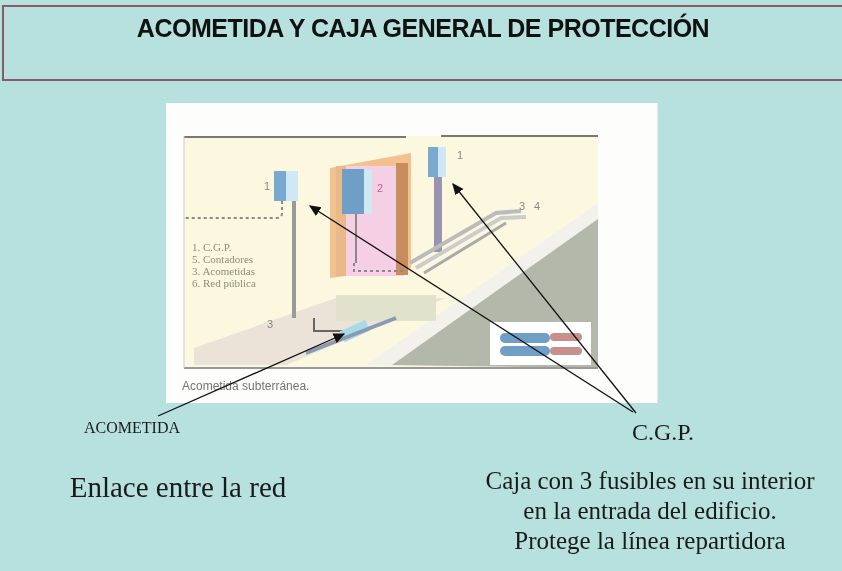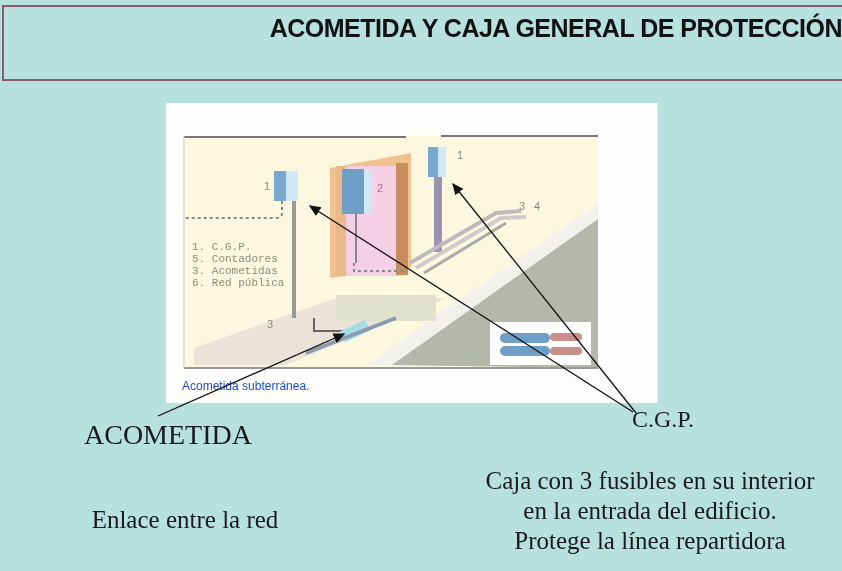--- a/index.html
+++ b/index.html
@@ -10,47 +10,47 @@
   }
   .title-box {
     position:absolute; left:2px; top:5px; width:842px; height:76px;
     border:2px solid #8a5a66; box-sizing:border-box;
     background:#b7e1de;
     text-align:center;
   }
   .title-line {
     font-family:"Liberation Sans", sans-serif;
     font-weight:bold; color:#111;
-    font-size:25px; line-height:33px; letter-spacing:-0.5px;text-align:right;
+    font-size:25px; line-height:33px; letter-spacing:-0.5px;
   }
   .title-line.l1 { margin-top:5px; }
   .title-line.l2 { }
 
   .figure-frame {
     position:absolute; left:166px; top:103px; width:491px; height:300px;
     background:#fdfdfb; border-right:1px solid #e8e8f0;
   }
   .figure-caption {
     position:absolute; left:16px; top:276px;
-    font-family:"Liberation Sans", sans-serif; font-size:12px; color:#1d4ed8;
+    font-family:"Liberation Sans", sans-serif; font-size:12px; color:#737373;
   }
   .legend {
     position:absolute; left:26px; top:138px;
-    font-family:Liberation Mono, monospace; font-size:11px; color:#8e8e7a; line-height:12px;
+    font-family:Liberation Serif, serif; font-size:11px; color:#8e8e7a; line-height:12px;
   }
   .num-label {
     position:absolute; font-family:"Liberation Sans", sans-serif; font-size:11px; color:#888;
   }
 
   .label {
     position:absolute; color:#1a1a1a; text-align:center; white-space:nowrap;
   }
-  .label.acometida-title { left:84px; top:419px; font-size:28px; }
-  .label.cgp-title { left:632px; top:406px; font-size:24px; }
-  .label.acometida-desc { left:55px; top:473px; width:260px; font-size:25px; line-height:29px;margin-top:32px; }
+  .label.acometida-title { left:84px; top:419px; font-size:16px; }
+  .label.cgp-title { left:632px; top:419px; font-size:24px; }
+  .label.acometida-desc { left:48px; top:473px; width:260px; font-size:29px; line-height:29px; }
   .label.cgp-desc { left:455px; top:466px; width:390px; font-size:25px; line-height:30px; }
 
   svg.overlay { position:absolute; left:0; top:0; pointer-events:none; }
 </style>
 </head>
 <body>
 
 <div class="title-box">
   <div class="title-line l1">ACOMETIDA Y CAJA GENERAL DE PROTECCIÓN</div>
 </div>

